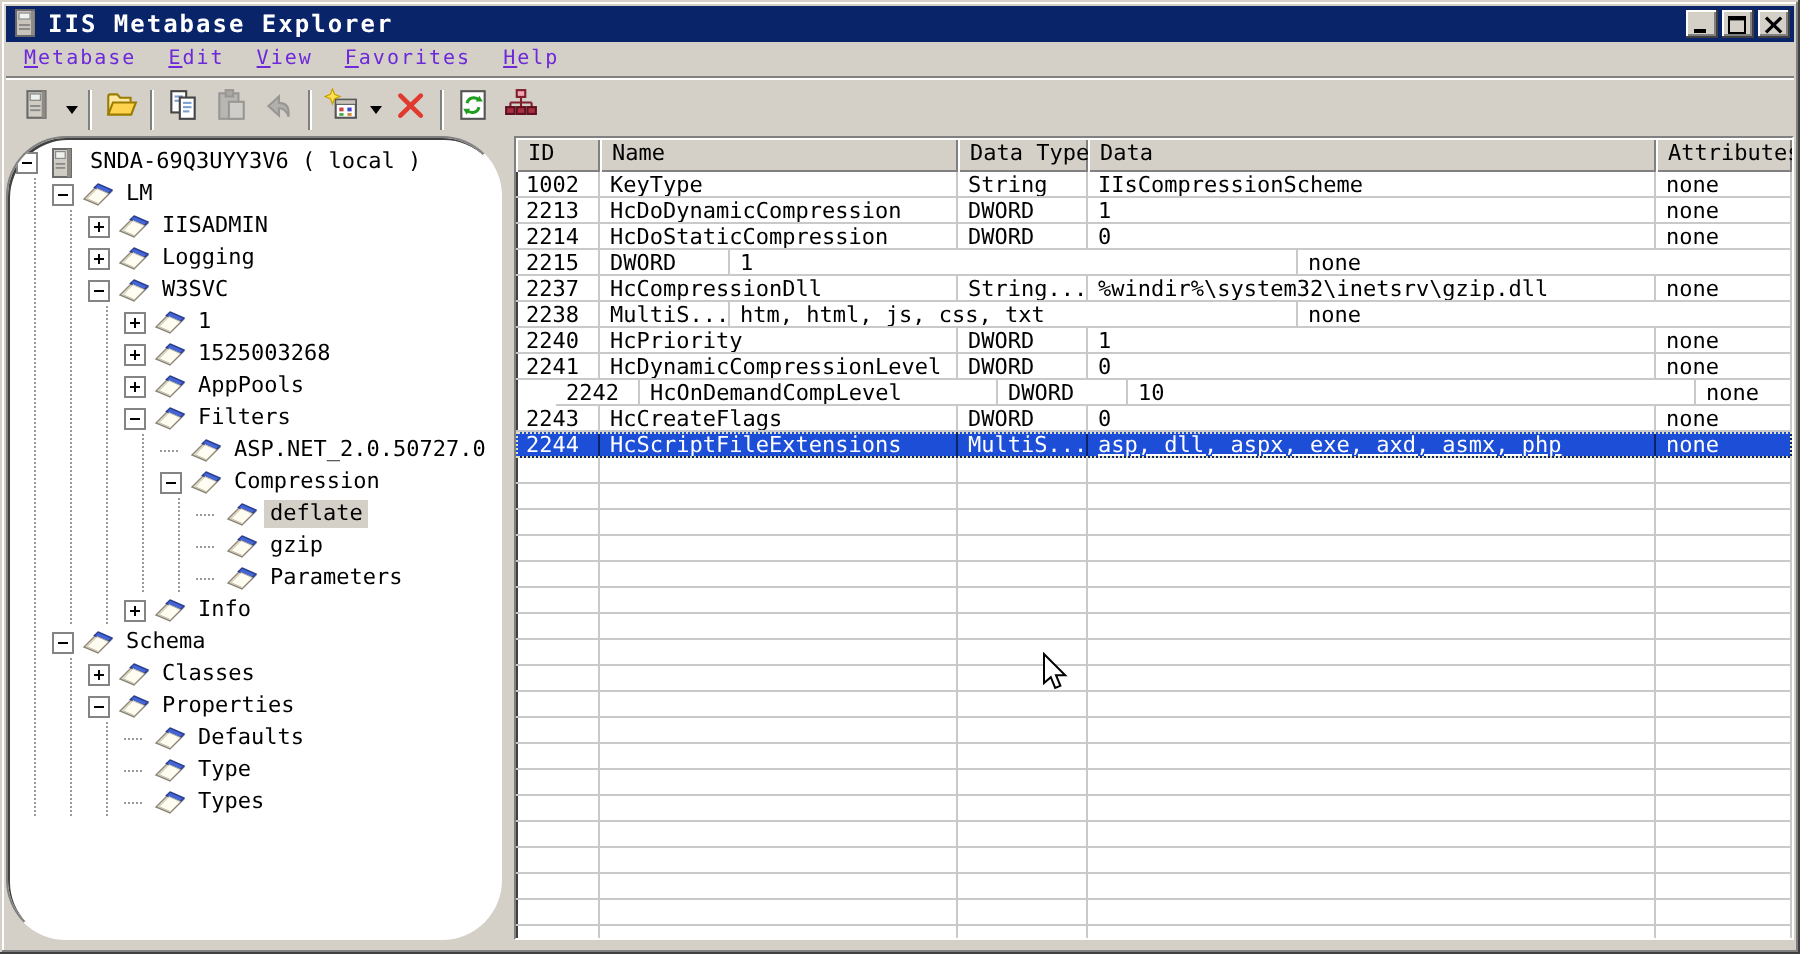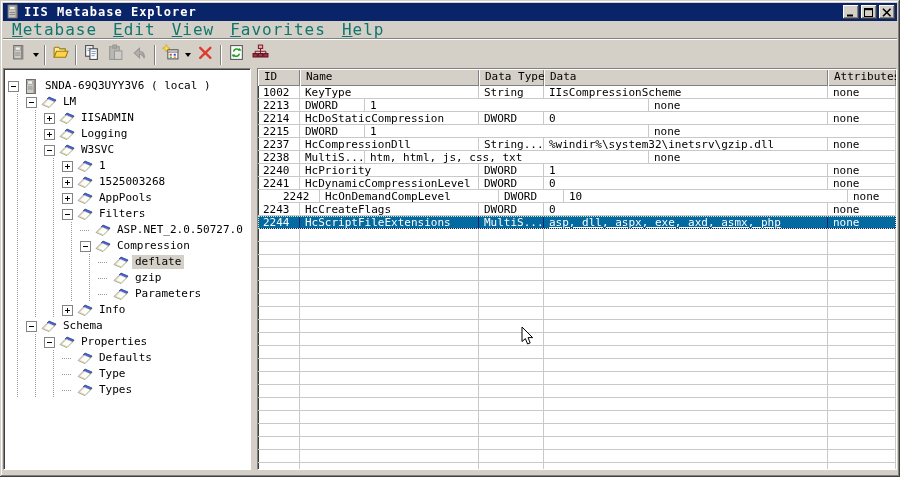--- a/index.html
+++ b/index.html
@@ -18,41 +18,41 @@
   .win-controls { margin-left:auto; display:flex; gap:2px; }
   .win-btn { width:16px; height:14px; background:#d4d0c8; display:flex;
              align-items:center; justify-content:center; font-size:9px; line-height:1;
              color:#000; box-shadow: inset -1px -1px #404040, inset 1px 1px #ffffff,
              inset -2px -2px #808080; font-weight:bold; cursor:default; }
 
   
   .menubar { position:absolute; left:3px; top:21px; right:3px; height:18px;
              display:flex; align-items:center; padding-left:1px;
              border-bottom:1px solid #808080; box-shadow:0 1px 0 #ffffff; }
-  .menu-item { padding:2px 8px; font-size:16px; color:#0f766e; letter-spacing:1px; cursor:default; }
+  .menu-item { padding:2px 8px; font-size:10px; color:#6d28d9; letter-spacing:1px; cursor:default; }
   .menu-item u { text-decoration:underline; }
 
   
   .toolbar { position:absolute; left:3px; top:41px; right:3px; height:27px;
              display:flex; align-items:center; padding-left:3px; }
   .tb-btn { width:24px; height:23px; display:flex; align-items:center; justify-content:center; }
   .tb-btn svg { width:17px; height:17px; }
   .tb-btn.disabled { opacity:.55; filter:grayscale(1); }
   .tb-dd { width:11px; height:23px; display:flex; align-items:center; justify-content:center; }
   .tb-dd::before { content:''; border-left:3px solid transparent; border-right:3px solid transparent;
                    border-top:4px solid #000; }
   .tb-sep { width:1px; height:20px; background:#808080; box-shadow:1px 0 0 #ffffff; margin:0 3px; }
 
   
   .main { position:absolute; left:3px; top:68px; width:894px; height:402px; }
   .pane { position:absolute; top:0; bottom:0; background:#ffffff; overflow:hidden;
           border-top:1px solid #808080; border-left:1px solid #808080;
           border-right:1px solid #ffffff; border-bottom:1px solid #ffffff;
           box-shadow: inset 1px 1px 0 #404040; }
-  .tree-pane { left:0; width:248px; padding-top:9px; }
+  .tree-pane { left:0; width:248px; padding-top:4px;border-radius:30px; }
   .splitter  { position:absolute; left:248px; width:6px; top:0; bottom:0; background:#d4d0c8; cursor:col-resize; }
   .list-pane { left:254px; width:640px; }
 
   
   .tree-row { display:flex; align-items:center; height:16px; font-size:11px;
               white-space:nowrap; color:#000; cursor:default; padding-left:4px; }
   .guide { width:18px; align-self:stretch; display:flex; justify-content:center; flex:0 0 auto; }
   .guide::before { content:''; width:1px;
        background-image:repeating-linear-gradient(#9a9a9a 0 1px, transparent 1px 2px); }
   .ebox { position:relative; width:11px; height:11px; background:#fff; border:1px solid #848484;
@@ -69,21 +69,21 @@
   
   .lv-header { display:flex; height:17px; }
   .lv-hcell { background:#d4d0c8; font-size:11px; color:#000; padding:1px 0 0 6px;
               white-space:nowrap; overflow:hidden; flex:0 0 auto; cursor:default;
               box-shadow: inset 1px 1px 0 #ffffff, inset -1px -1px 0 #808080; }
   .lv-hcell.last { flex:1 1 auto; }
   .lv-row { display:flex; height:13px; font-size:11px; color:#000; cursor:default; }
   .lv-cell { padding:0 0 0 5px; white-space:nowrap; overflow:hidden; flex:0 0 auto;
              line-height:13px; border-right:1px solid #c9c9c9; border-bottom:1px solid #c9c9c9; }
   .lv-cell.last { flex:1 1 auto; }
-  .lv-row.selected { background:#0369a1; color:#ffffff; outline:1px dotted #e6e2b8; outline-offset:-1px; }
+  .lv-row.selected { background:#1d4ed8; color:#ffffff; outline:1px dotted #e6e2b8; outline-offset:-1px; }
   .lv-row.selected .lv-cell { border-right-color:#0a246a; border-bottom-color:#0a246a; }
 
   
   .mouse-cursor { position:absolute; left:521px; top:326px; width:13px; height:20px; pointer-events:none; }
 </style>
 </head>
 <body>
 
 <div id="window">
 
@@ -439,20 +439,34 @@
           <span class="node-icon"><svg viewBox="0 0 16 14">
               <polygon points="1,9.5 8,2.5 15,5.5 8,12.5" fill="#efe8d4" stroke="#8a8578" stroke-width="0.7"></polygon>
               <polygon points="8,2 15,5 13.2,6.8 6.2,3.8" fill="#4466d8" stroke="#2a3f90" stroke-width="0.7"></polygon>
               <polygon points="2.5,9.3 7.5,4.3 13.2,6.8 8.2,11.8" fill="#fffdf2" stroke="#c4bca4" stroke-width="0.5"></polygon>
             </svg></span>
           <span class="tree-label">Schema</span>
         </div>
         <div class="tree-row">
           <span class="guide"></span>
           <span class="guide"></span>
+          <span class="ebox plus">
+            <span class="h"></span>
+            <span class="v"></span>
+          </span>
+          <span class="node-icon"><svg viewBox="0 0 16 14">
+              <polygon points="1,9.5 8,2.5 15,5.5 8,12.5" fill="#efe8d4" stroke="#8a8578" stroke-width="0.7"></polygon>
+              <polygon points="8,2 15,5 13.2,6.8 6.2,3.8" fill="#4466d8" stroke="#2a3f90" stroke-width="0.7"></polygon>
+              <polygon points="2.5,9.3 7.5,4.3 13.2,6.8 8.2,11.8" fill="#fffdf2" stroke="#c4bca4" stroke-width="0.5"></polygon>
+            </svg></span>
+          <span class="tree-label">Classes</span>
+        </div>
+        <div class="tree-row">
+          <span class="guide"></span>
+          <span class="guide"></span>
           <span class="ebox">
             <span class="h"></span>
           </span>
           <span class="node-icon"><svg viewBox="0 0 16 14">
               <polygon points="1,9.5 8,2.5 15,5.5 8,12.5" fill="#efe8d4" stroke="#8a8578" stroke-width="0.7"></polygon>
               <polygon points="8,2 15,5 13.2,6.8 6.2,3.8" fill="#4466d8" stroke="#2a3f90" stroke-width="0.7"></polygon>
               <polygon points="2.5,9.3 7.5,4.3 13.2,6.8 8.2,11.8" fill="#fffdf2" stroke="#c4bca4" stroke-width="0.5"></polygon>
             </svg></span>
           <span class="tree-label">Properties</span>
         </div>
@@ -505,20 +519,21 @@
       <div class="lv-body">
           <div class="lv-row">
             <div class="lv-cell" style="width: 42px;">1002</div>
             <div class="lv-cell" style="width: 179px;">KeyType</div>
             <div class="lv-cell" style="width: 65px;">String</div>
             <div class="lv-cell" style="width: 284px;">IIsCompressionScheme</div>
             <div class="lv-cell last">none</div>
           </div>
           <div class="lv-row">
             <div class="lv-cell" style="width: 42px;">2213</div>
+            <div class="lv-cell" style="width: 179px;">HcDoDynamicCompression</div>
             <div class="lv-cell" style="width: 65px;">DWORD</div>
             <div class="lv-cell" style="width: 284px;">1</div>
             <div class="lv-cell last">none</div>
           </div>
           <div class="lv-row">
             <div class="lv-cell" style="width: 42px;">2214</div>
             <div class="lv-cell" style="width: 179px;">HcDoStaticCompression</div>
             <div class="lv-cell" style="width: 65px;">DWORD</div>
             <div class="lv-cell" style="width: 284px;">0</div>
             <div class="lv-cell last">none</div>

